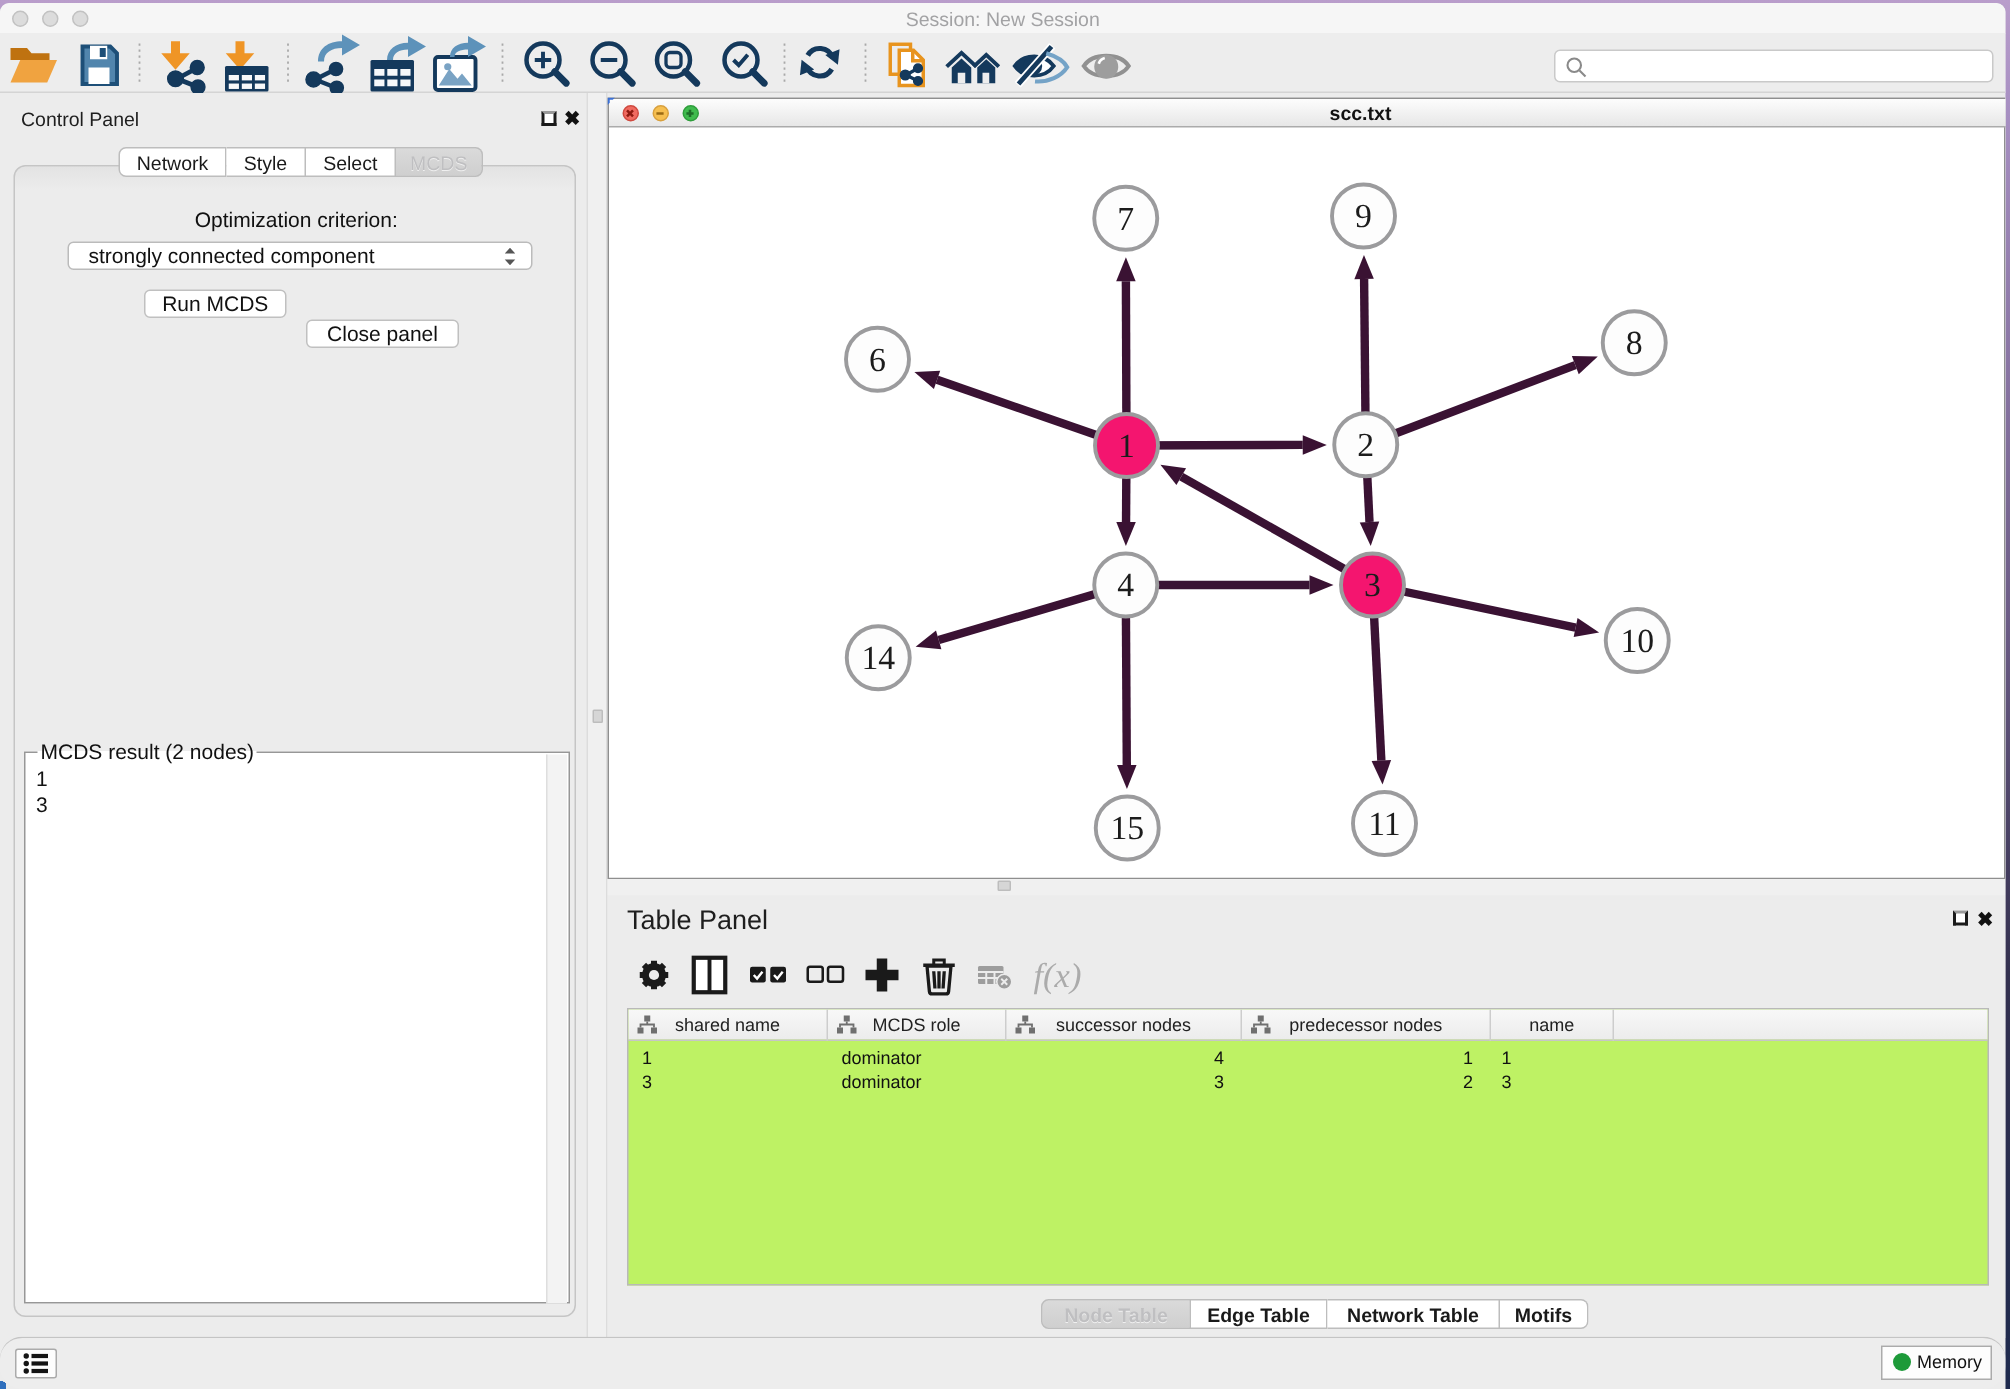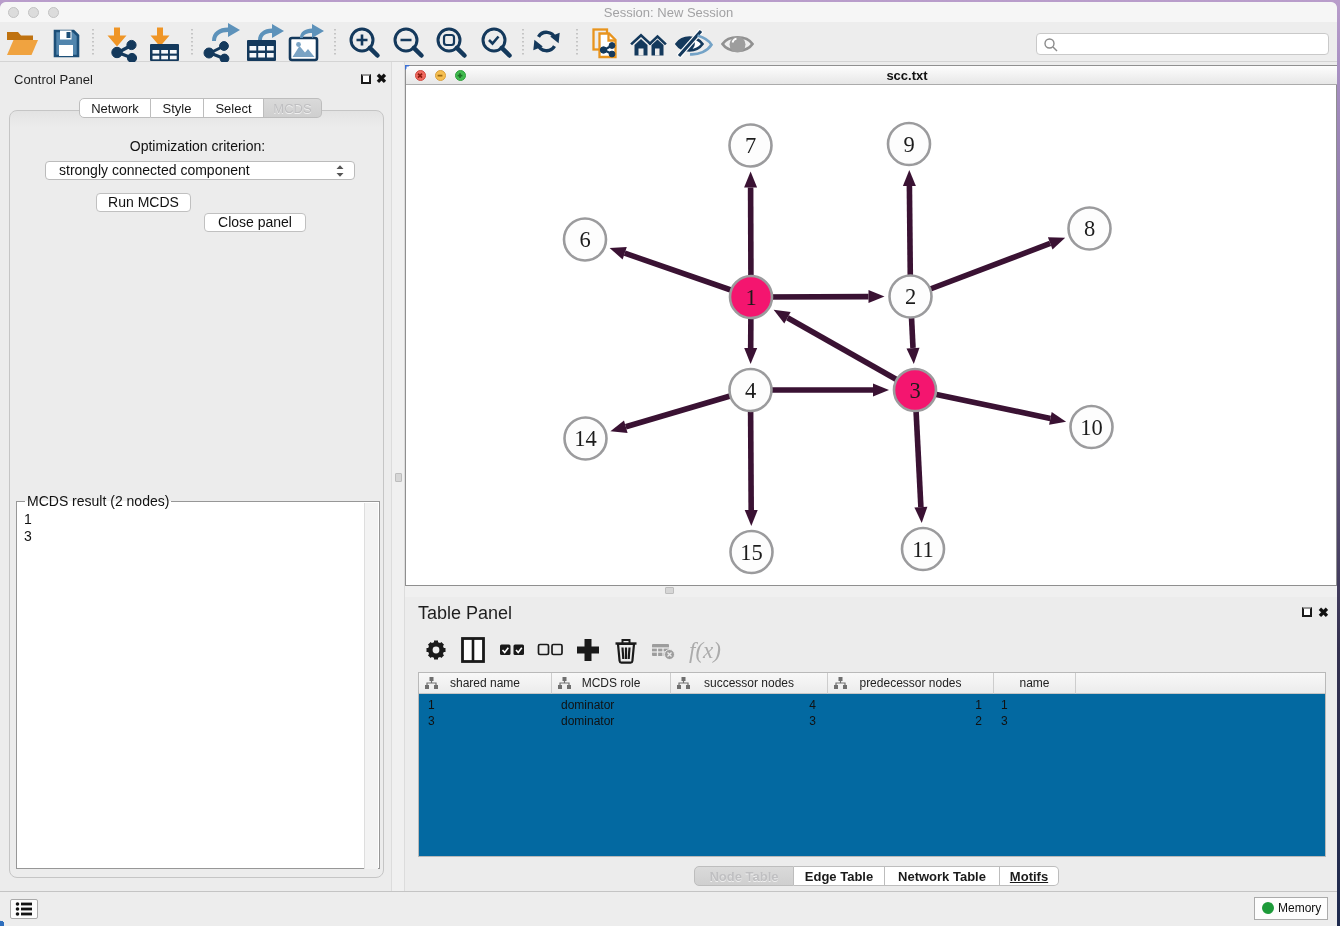--- a/index.html
+++ b/index.html
@@ -65,32 +65,32 @@
   background:linear-gradient(180deg,#fdfdfd,#e7e7e7); border-bottom:1px solid #ababab;padding-left:36px; }
 #nettitle .t { position:absolute; width:930px; text-align:center; top:2px;
   font-size:13px; font-weight:600; color:#111; }
 .mbtn { position:absolute; top:4px; width:11px; height:11px; border-radius:50%; }
 #netcanvas { position:absolute; left:0; top:20px; width:930px; height:499px; background:#fff; }
 
 #tpanel { position:absolute; left:405px; top:595px; width:932px; height:295px; background:#ececec; }
 #tphead { position:absolute; left:13px; top:6px; font-size:18px; color:#1e1e1e; }
 #ttoolbar { position:absolute; left:13px; top:30px; width:906px; height:46px; }
 #ttable { position:absolute; left:13px; top:75px; width:908px; height:185px;
-  background:#0369a1; border:1px solid #b9b9b9; }
+  background:#bef264; border:1px solid #b9b9b9; }
 #thead { position:absolute; left:0; top:0; width:906px; height:21px;
   background:linear-gradient(180deg,#f8f8f8,#ececec); border-bottom:1px solid #c6c6c6;
   font-size:12px; color:#222; }
 .thcell { position:absolute; top:0; height:21px; border-right:1px solid #cdcdcd;
   text-align:center; line-height:21px; }
 .trow { position:absolute; font-size:12px; color:#111; height:16px; line-height:16px; }
 
 #btabs { position:absolute; left:289px; top:269px; display:flex; height:20px; }
 
 #statusbar { position:absolute; left:0; top:889px; width:1337px; height:35px;
-  background:#ededed; border-top:1px solid #c4c4c4; }
+  background:#ededed; border-top:1px solid #c4c4c4;border-radius:15px; }
 #listbtn { position:absolute; left:10px; top:7px; width:28px; height:20px;
   background:#fdfdfd; border:1px solid #ababab; border-radius:2px; }
 #membtn { position:absolute; left:1254px; top:5px; width:74px; height:23px;
   background:#fdfdfd; border:1px solid #ababab; font-size:12px; color:#111; line-height:21px; }
 #netcanvas svg text { font-family:"Liberation Serif", serif; font-size:22.5px; fill:#1c1c1c;
   text-anchor:middle; }
 </style>
 </head>
 <body>
 <div id="app">
@@ -465,21 +465,21 @@
       <div class="trow" style="left:9px; top:40px;">3</div>
       <div class="trow" style="left:142px; top:40px;">dominator</div>
       <div class="trow" style="left:252px; top:40px; width:145px; text-align:right;">3</div>
       <div class="trow" style="left:409px; top:40px; width:154px; text-align:right;">2</div>
       <div class="trow" style="left:582px; top:40px;">3</div>
     </div>
     <div id="btabs">
       <div class="tab first sel" style="width:100px;font-weight:700;">Node Table</div>
       <div class="tab" style="width:91px;font-weight:700;">Edge Table</div>
       <div class="tab" style="width:115px;font-weight:700;">Network Table</div>
-      <div class="tab last" style="width:59px;font-weight:700;text-decoration:underline;">Motifs</div>
+      <div class="tab last" style="width:59px;font-weight:700;">Motifs</div>
     </div>
   </div>
   <div id="statusbar">
     <div id="listbtn">
       <svg width="26" height="18" viewBox="0 0 26 18" style="position:absolute;left:0;top:0">
         <g fill="#141414">
           <circle cx="6.5" cy="4" r="1.8"></circle>
             <circle cx="6.5" cy="9" r="1.8"></circle>
             <circle cx="6.5" cy="14" r="1.8"></circle>
           <rect x="10" y="2.6" width="11" height="2.8"></rect>

